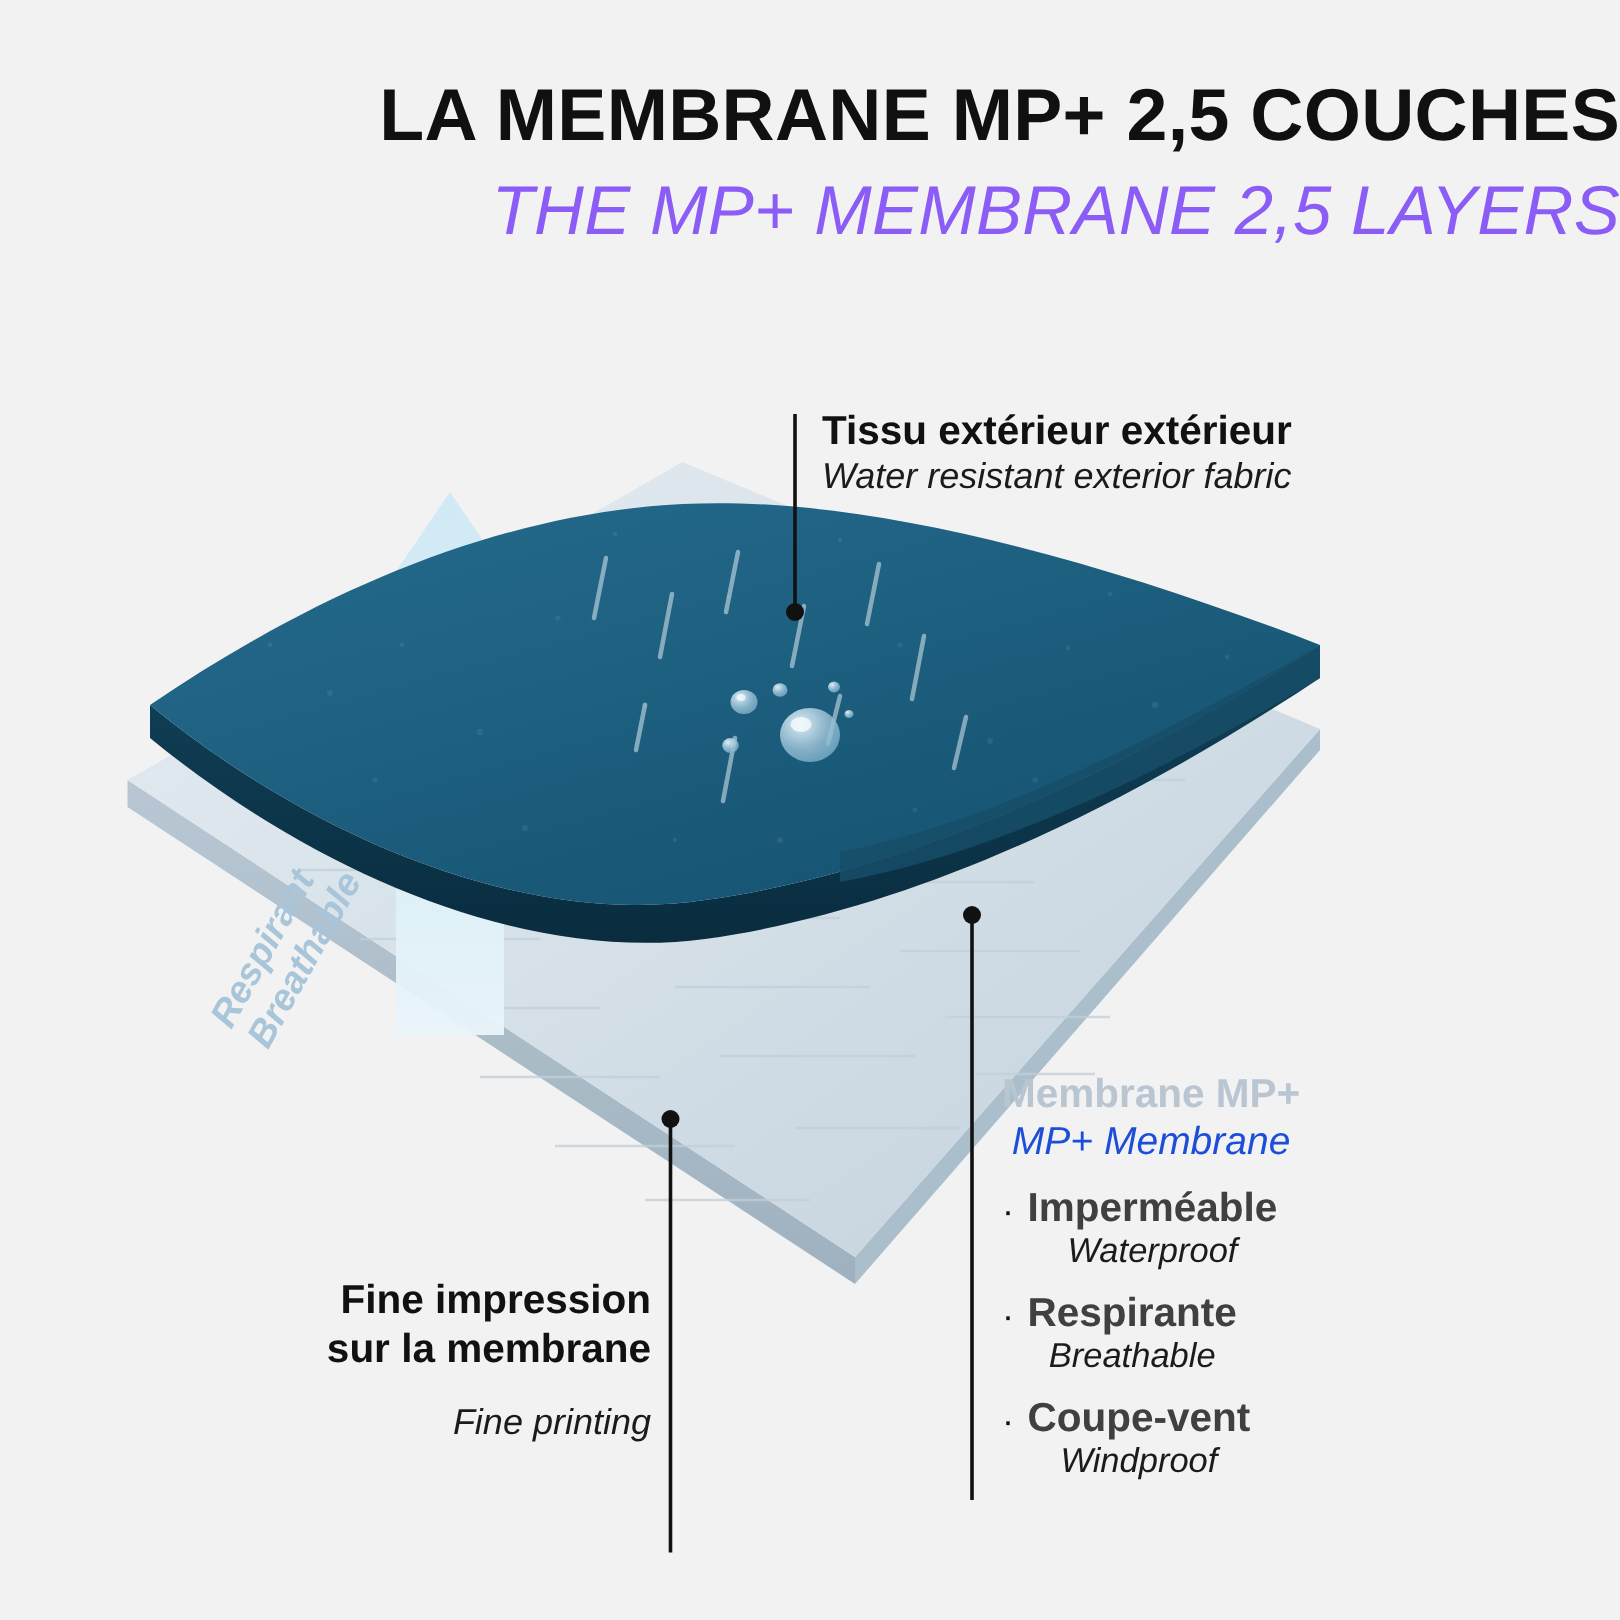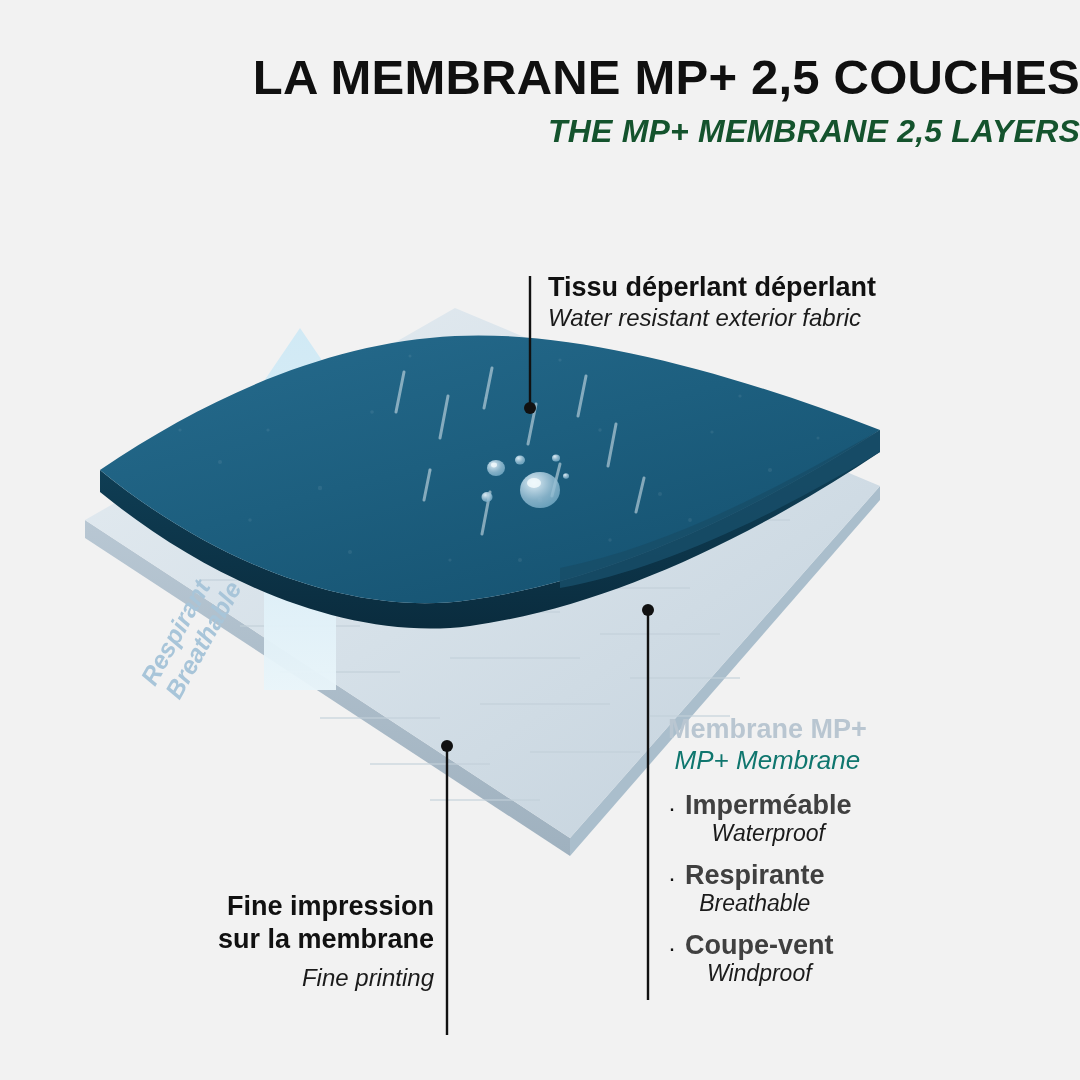--- a/index.html
+++ b/index.html
@@ -28,24 +28,24 @@
   .title-fr {
     font-size: 49px;
     font-weight: bold;
     letter-spacing: 0.2px;
     color: #101010;
     line-height: 1.05;
     white-space: nowrap;
   }
   .title-en {
     margin-top: 10px;
-    font-size: 32px;
-    font-style: italic;
-    font-weight: bold;
-    color: #14532d;
+    font-size: 46px;
+    font-style: italic;
+    font-weight: normal;
+    color: #8b5cf6;
     letter-spacing: 0.2px;
     white-space: nowrap;
   }
 
   
   .illustration {
     position: absolute;
     left: 0;
     top: 0;
     width: 1080px;
@@ -86,21 +86,21 @@
   .membrane-head-fr {
     font-size: 27px;
     font-weight: bold;
     color: #b9c6d1;
     line-height: 1.15;
     white-space: nowrap;
   }
   .membrane-head-en {
     font-size: 26px;
     font-style: italic;
-    color: #0f766e;
+    color: #1d4ed8;
     line-height: 1.2;
     margin-bottom: 14px;
     white-space: nowrap;
   }
   .feature {
     margin-top: 12px;
     display: flex;
     align-items: flex-start;
   }
   .bullet {
@@ -121,31 +121,31 @@
     font-size: 23px;
     font-style: italic;
     color: #1b1b1b;
     line-height: 1.2;
     white-space: nowrap;
   }
 
   
   #callout-print {
     left: 150px;
-    top: 890px;
+    top: 850px;
     width: 284px;
     text-align: right;
   }
   #callout-print .cal-fr {
     font-size: 27px;
     line-height: 1.22;
     white-space: normal;
   }
   #callout-print .cal-en {
-    margin-top: 7px;
+    margin-top: 18px;
     font-size: 24px;
     line-height: 1.22;
     white-space: normal;
   }
 
   
   #callout-breathable {
     position: absolute;
     left: 135px;
     top: 676px;
@@ -328,21 +328,21 @@
 
       <line x1="648" y1="612" x2="648" y2="1000"></line>
       <circle cx="648" cy="610" r="6" fill="#111" stroke="none"></circle>
 
       <line x1="447" y1="748" x2="447" y2="1035"></line>
       <circle cx="447" cy="746" r="6" fill="#111" stroke="none"></circle>
     </g>
   </svg>
 
   <div class="callout" id="callout-exterior">
-    <div class="cal-fr">Tissu déperlant déperlant</div>
+    <div class="cal-fr">Tissu extérieur extérieur</div>
     <div class="cal-en">Water resistant exterior fabric</div>
   </div>
 
   <div class="callout" id="callout-membrane">
     <div class="membrane-head-fr">Membrane MP+</div>
     <div class="membrane-head-en">MP+ Membrane</div>
 
     <div class="feature">
       <span class="bullet">·</span>
       <span>

